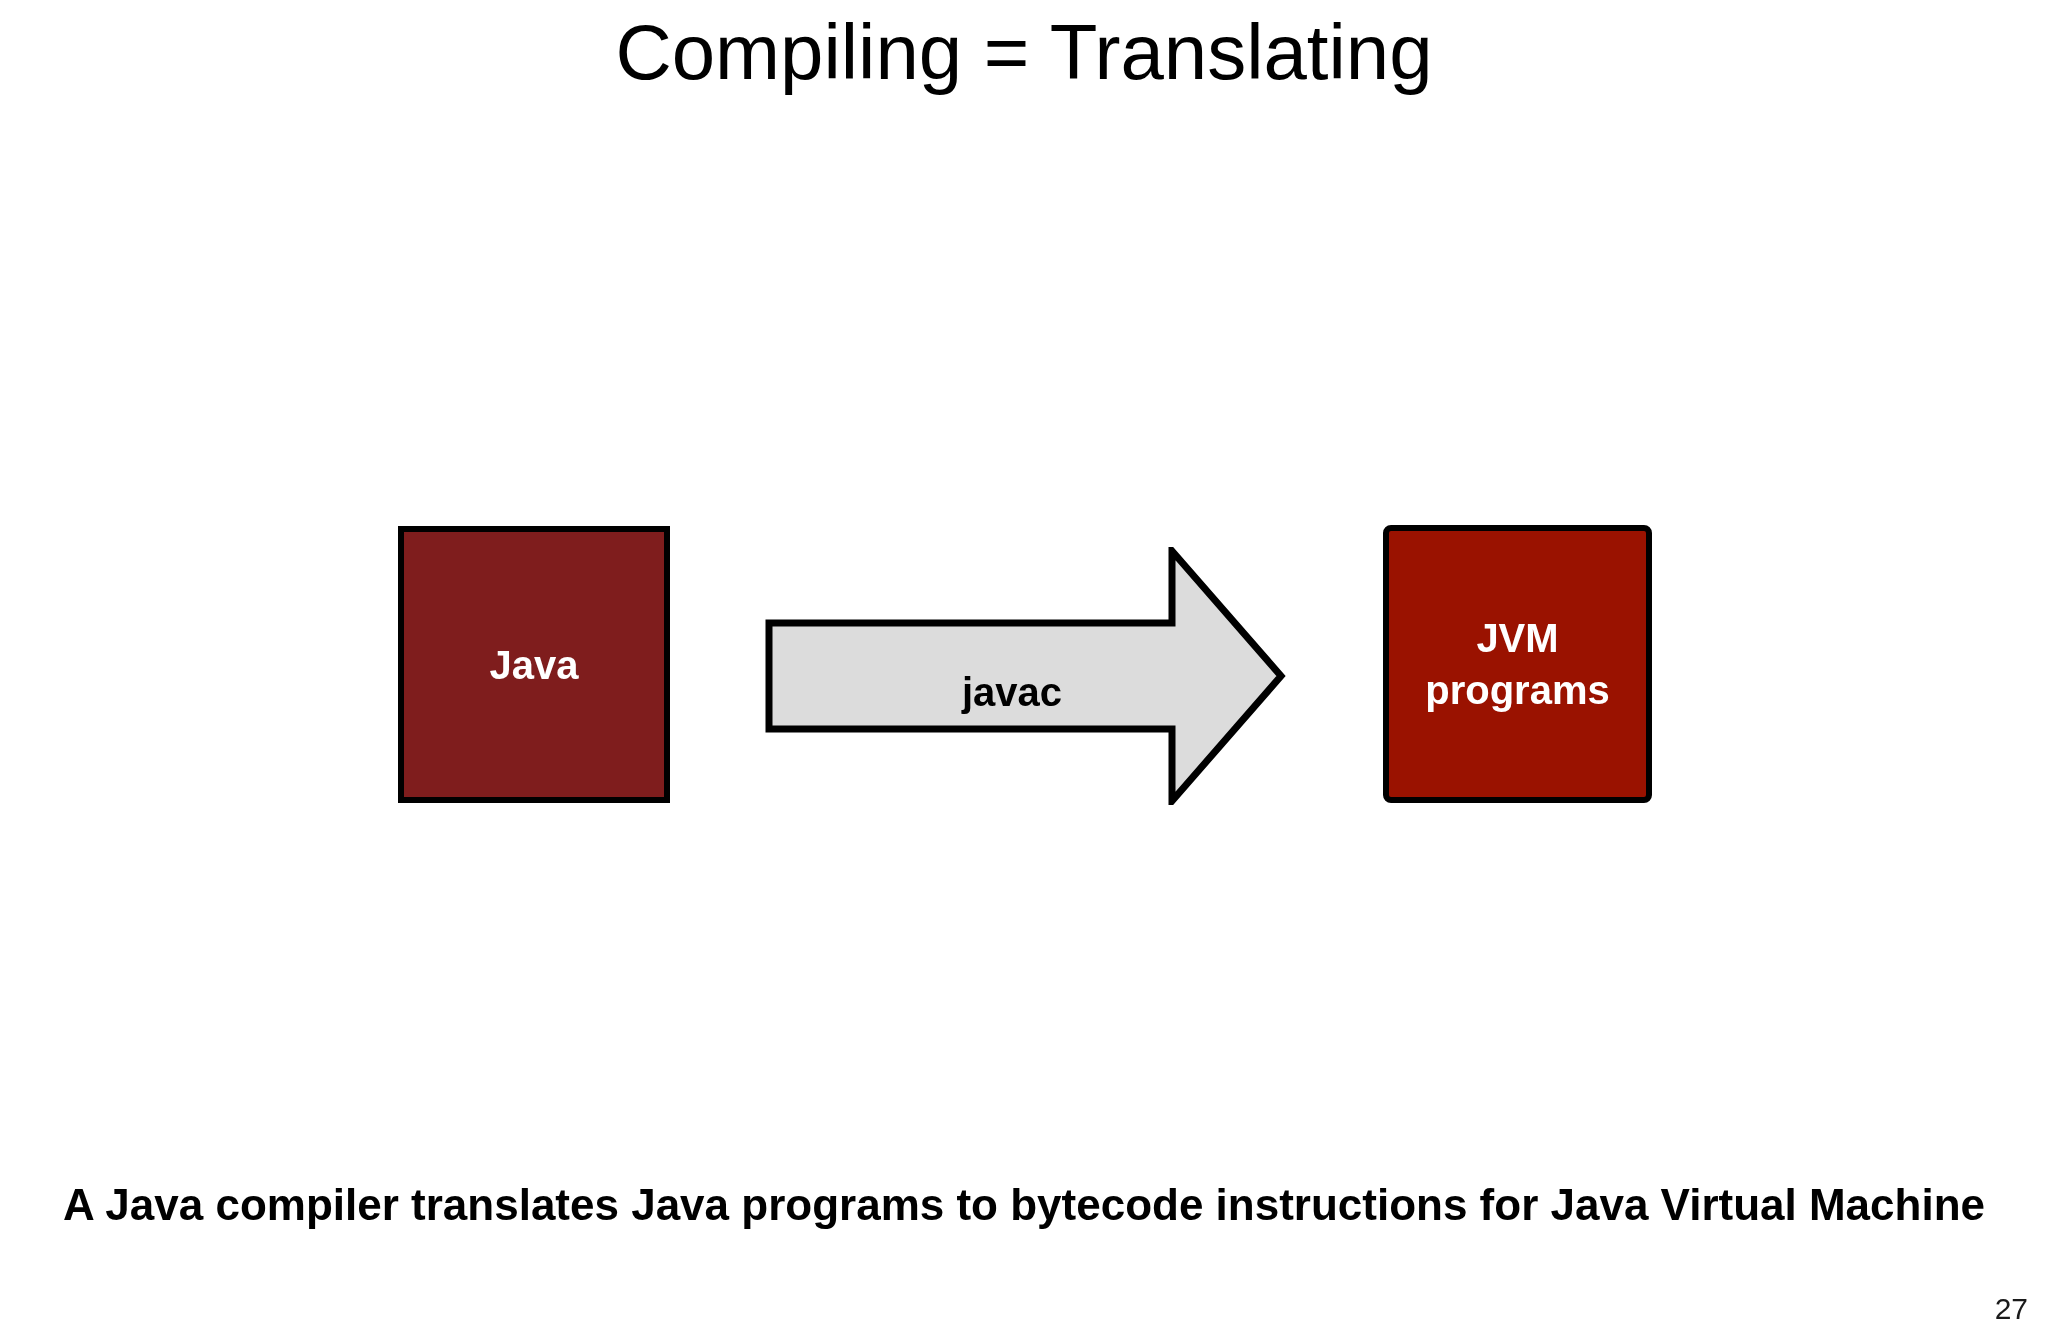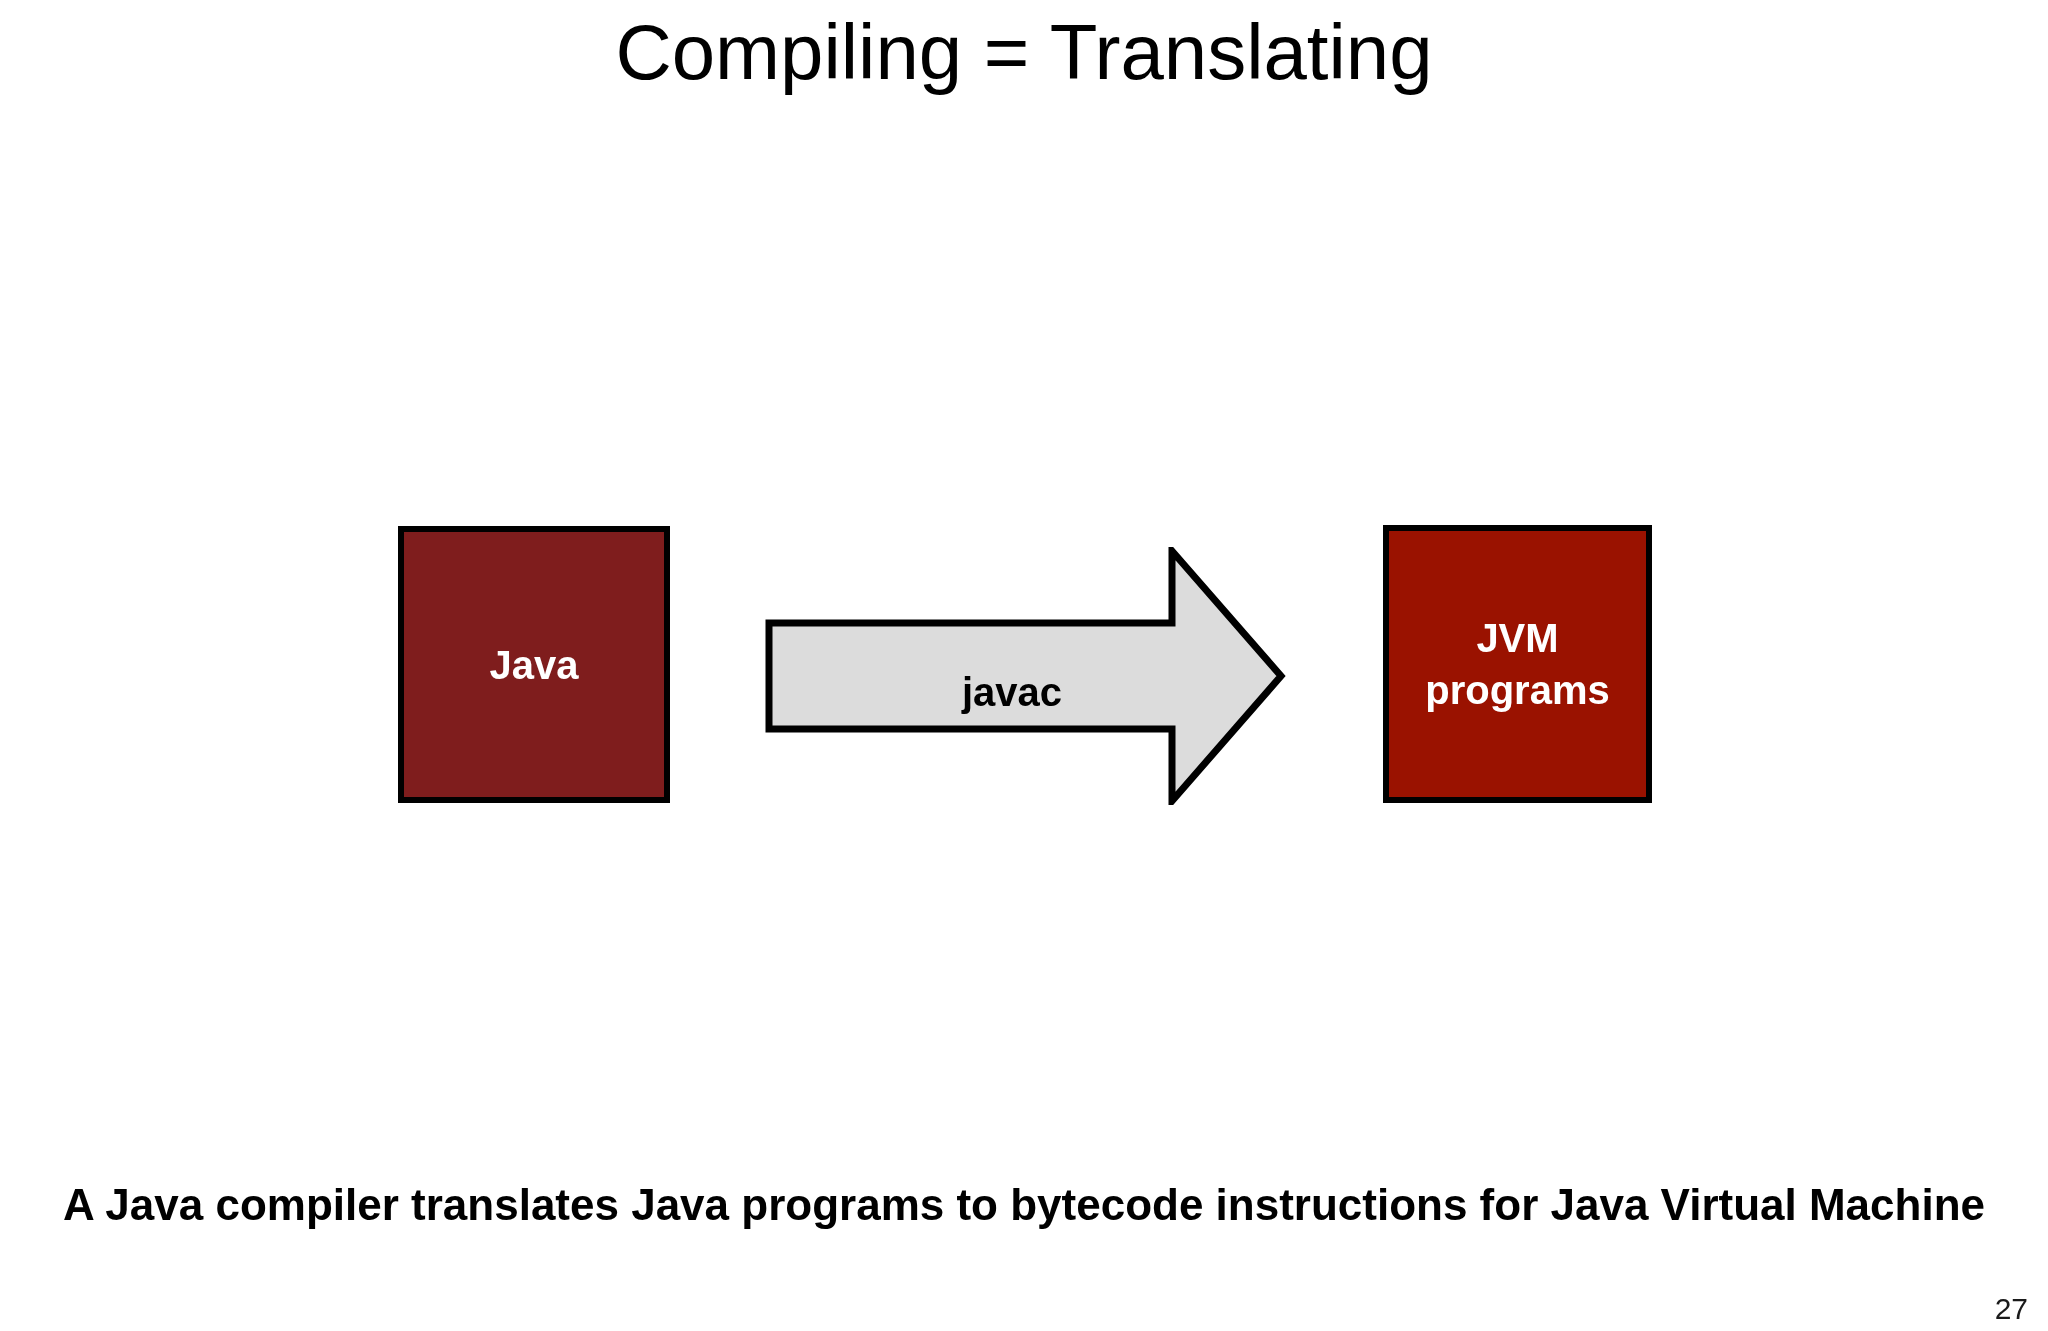--- a/index.html
+++ b/index.html
@@ -116,21 +116,21 @@
       <span class="box-label" style="color: rgb(255, 255, 255);">Java</span>
     </div>
 
     <div class="arrow-wrap">
       <svg width="524" height="258" viewBox="0 0 524 258">
         <polygon points="4,76 407,76 407,4 516,129 407,254 407,182 4,182" stroke="#000000" stroke-width="7" stroke-linejoin="miter" fill="#dcdcdc"></polygon>
       </svg>
       <span class="arrow-label">javac</span>
     </div>
 
-    <div class="box box-target" style="background-color: rgb(154, 18, 0);">
+    <div class="box box-target" style="background-color: rgb(154, 18, 0); border-radius: 8px;">
       <span class="box-label" style="color: rgb(255, 255, 255);">
         <span>JVM</span><br>
         <span>programs</span>
       </span>
     </div>
 
   </div>
 
   <p class="caption">A Java compiler translates Java programs to bytecode instructions for Java Virtual Machine</p>
 

